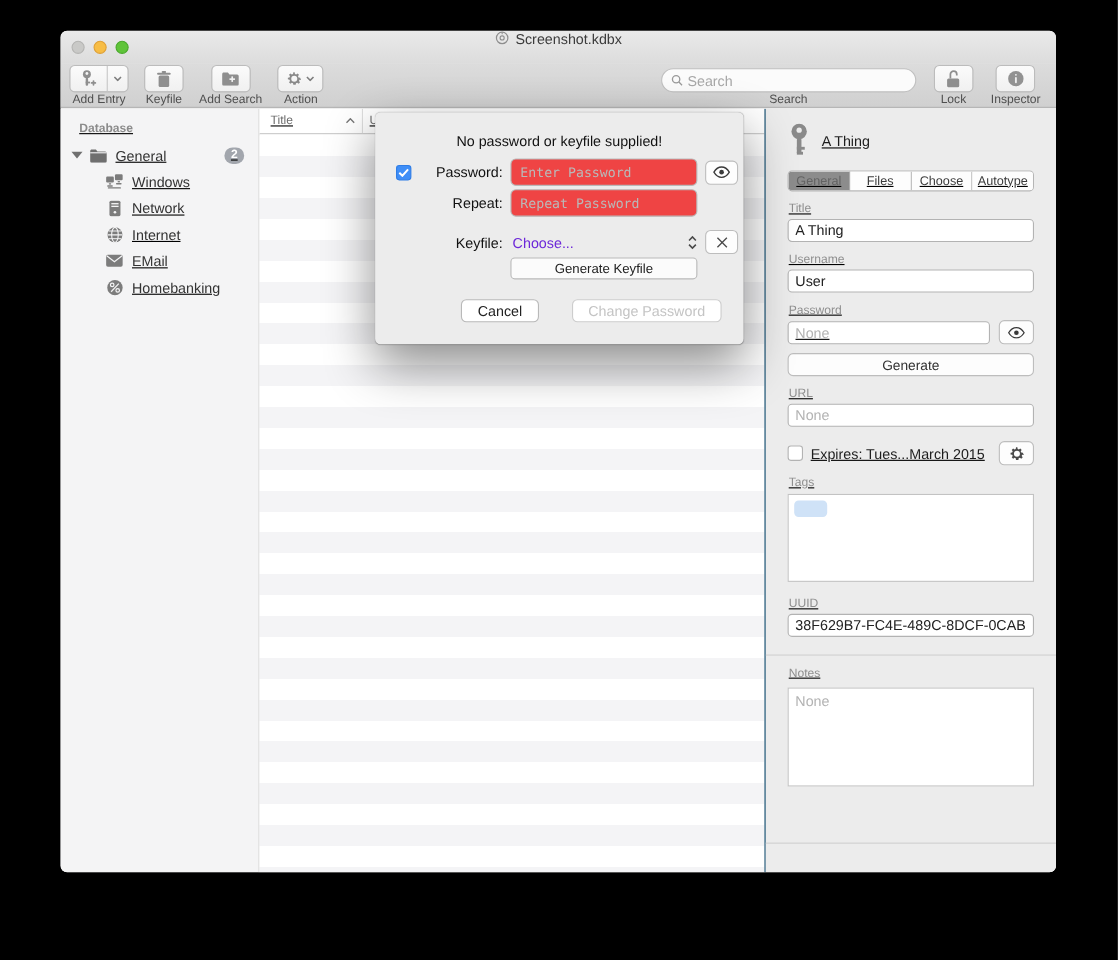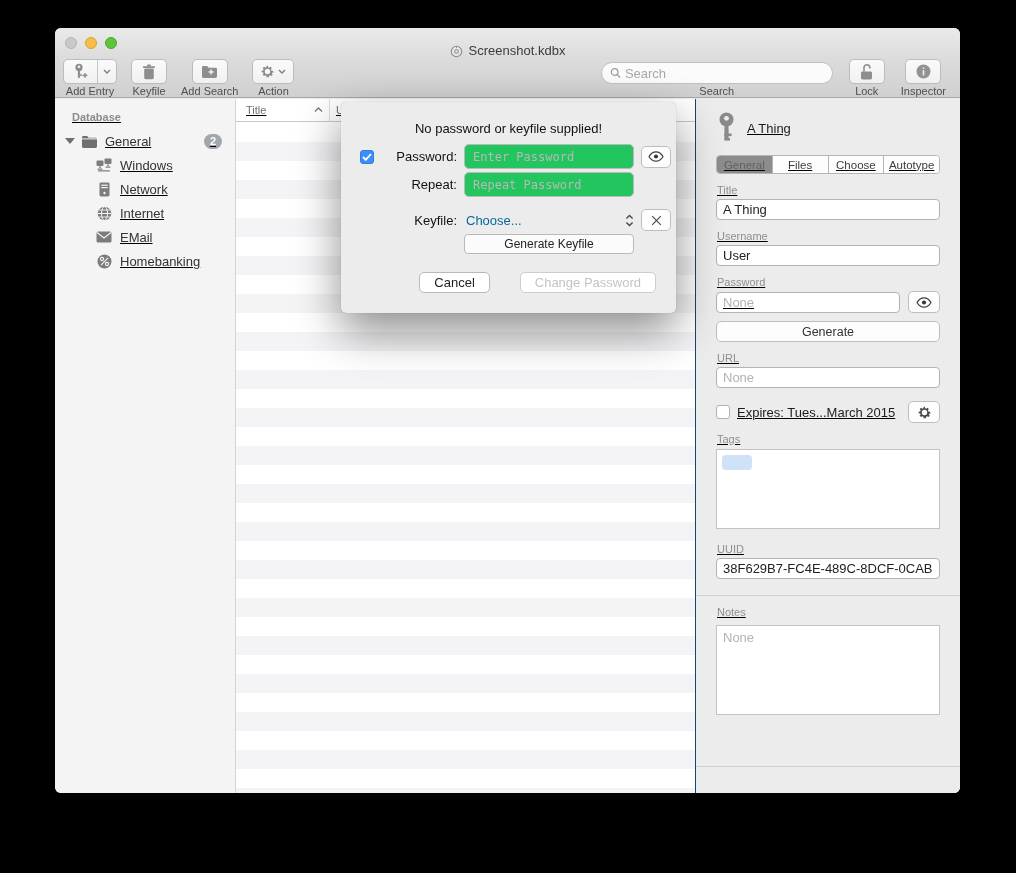--- a/index.html
+++ b/index.html
@@ -12,21 +12,21 @@
 
   
   .titlebar { position:relative; height:30px;
               background:linear-gradient(#eaeaea,#dcdcdc); }
   .lights { position:absolute; left:10px; top:9px; display:flex; gap:8px; }
   .light { width:12px; height:12px; border-radius:50%; }
   .light.close { background:#c9c9c7; border:1px solid #b5b5b3; }
   .light.min   { background:#f7bd45; border:1px solid #dfa036; }
   .light.zoom  { background:#5fc439; border:1px solid #4aa92c; }
   .title-wrap { position:absolute; left:0; right:0; top:0; height:30px;
-                display:flex; align-items:flex-end; justify-content:center; gap:6px; }
+                display:flex; align-items:flex-start; justify-content:center; gap:6px; }
   .title-wrap .proxy { width:13px; height:13px; }
   .title-text { font-size:13px; color:#3c3c3c; }
 
   .toolbar { position:relative; height:40px;
              background:linear-gradient(#dcdcdc,#d0d0d0);
              border-bottom:1px solid #a8a8a8; }
   .tb-left { position:absolute; left:8px; top:1px; display:flex; gap:14px; }
   .tb-right{ position:absolute; right:14px; top:1px; display:flex; gap:16px; align-items:flex-start; }
   .tb-item { display:flex; flex-direction:column; align-items:center; }
   .tb-label { font-size:11px; color:#4f4f4f; margin-top:1px; }
@@ -113,31 +113,31 @@
   
   .dialog { position:absolute; left:286px; top:74px; width:335px; height:211px;
             background:#ececec; border-radius:5px; z-index:20;
             box-shadow:0 18px 45px rgba(0,0,0,.45), 0 0 1px rgba(0,0,0,.3); }
   .dlg-msg { position:absolute; top:19px; left:0; right:0; text-align:center;
              font-size:13px; color:#111; }
   .dlg-grid { position:absolute; left:19px; top:42px; display:grid;
               grid-template-columns:14px 76px 170px 30px; column-gap:7px;
               row-gap:3px; align-items:center; }
   .dlg-label { font-size:13px; color:#111; text-align:right; }
-  .dlg-input { height:25px; border:1px solid #b9b9b9; border-radius:5px; background:#22c55e;
+  .dlg-input { height:25px; border:1px solid #b9b9b9; border-radius:5px; background:#ef4444;
                font-family:"DejaVu Sans Mono","Liberation Mono",monospace;
                font-size:12px; color:#333; padding:0 8px; outline:none; width:170px; }
   .dlg-input::placeholder { color:#b9b9b9; }
   .cb.checked { background:#3f8ef7; border-color:#2f7de6; display:flex;
                 align-items:center; justify-content:center; }
   .eye-btn { width:30px; height:22px; background:#fdfdfd; border:1px solid #bdbdbd;
              border-radius:5px; display:flex; align-items:center; justify-content:center;
              cursor:pointer; }
   .popup { display:flex; align-items:center; width:170px; cursor:pointer; }
-  .popup-text { font-size:13px; color:#0369a1; flex:1; padding-left:2px; }
+  .popup-text { font-size:13px; color:#6d28d9; flex:1; padding-left:2px; }
   .dlg-genbtn { grid-column:3; height:20px; background:#fbfbfb; border:1px solid #b9b9b9;
                 border-radius:4px; font-size:12px; color:#222; cursor:pointer; width:170px; }
   .dlg-buttons { position:absolute; right:20px; bottom:20px; display:flex; gap:30px; }
   .dlg-btn { height:21px; background:#fff; border:1px solid #b9b9b9; border-radius:5px;
              font-size:13px; color:#222; cursor:pointer; padding:0 14px; }
   .dlg-btn.disabled { color:#c4c4c4; border-color:#cdcdcd; cursor:default; }
 </style>
 </head>
 <body>
 

